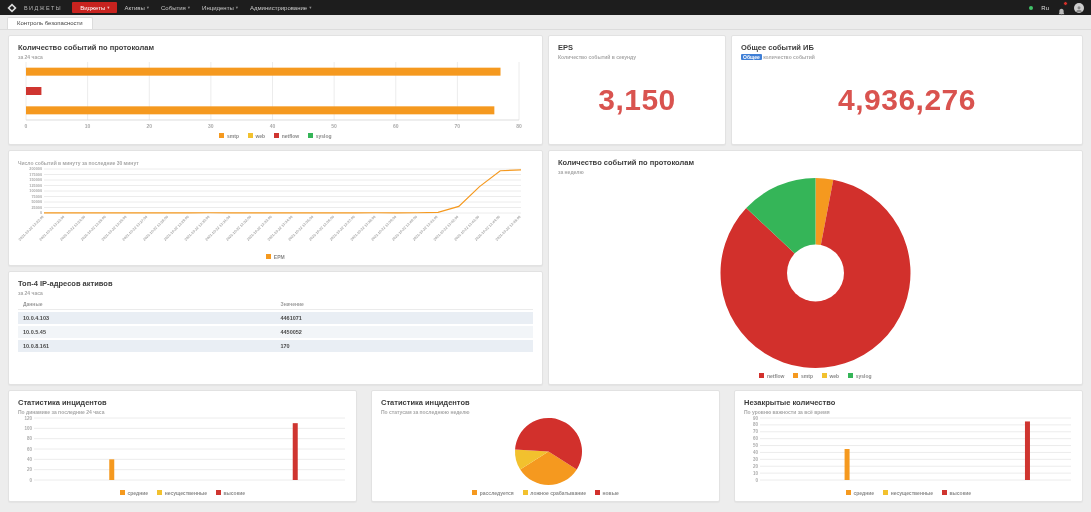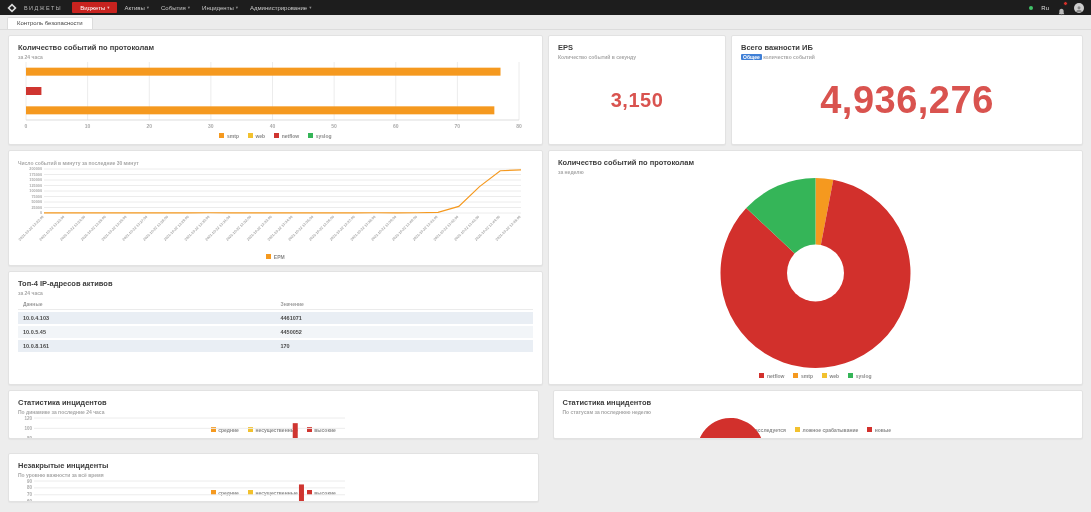--- a/index.html
+++ b/index.html
@@ -30,34 +30,34 @@
   .tabbar { height: 15px; background: #ececec; border-bottom: 1px solid #dcdcdc; display: flex; align-items: flex-end; padding-left: 7px; }
   .tab { background: #fff; border: 1px solid #dcdcdc; border-bottom: none; font-size: 6px; color: #444; padding: 2.5px 9px 3px; border-radius: 2px 2px 0 0; cursor: pointer; }
   
   .dashboard { display: grid; grid-template-columns: 535px 178px 352px; grid-template-rows: 110px 116px 114px 112px; gap: 5px; padding: 5px 8px; }
   .w-protocols { grid-column: 1; grid-row: 1; }
   .w-eps       { grid-column: 2; grid-row: 1; justify-content: center; }
   .w-total     { grid-column: 3; grid-row: 1; }
   .w-epm       { grid-column: 1; grid-row: 2; }
   .w-pie       { grid-column: 2 / 4; grid-row: 2 / 4; }
   .w-top10     { grid-column: 1; grid-row: 3; }
-  .bottom { grid-column: 1 / 4; grid-row: 4; display: grid; grid-template-columns: 1fr 1fr; gap: 14px; }
+  .bottom { grid-column: 1 / 4; grid-row: 4; display: grid; grid-template-columns: 1fr 1fr 1fr; gap: 14px; }
   
   .card { background: #fff; border: 1px solid #e2e2e2; border-radius: 2px; box-shadow: 0 1px 1px rgba(0,0,0,.04);
           padding: 7px 9px 3px; display: flex; flex-direction: column; overflow: hidden; font-weight: bold; }
   .card-title { font-size: 7.5px; color: #3c3c3c; }
   .card-sub { font-size: 5px; color: #a8a8a8; margin-top: 1.5px; }
   .chip { background: #3f7fd6; color: #fff; border-radius: 1px; padding: 0 2px; font-size: 5px; }
   .chart { flex: 1; min-height: 0; position: relative; }
   .legend { display: flex; justify-content: center; align-items: center; gap: 9px; height: 11px; flex-shrink: 0; }
   .leg { display: inline-flex; align-items: center; gap: 2.5px; font-size: 5px; color: #8a8a8a; white-space: nowrap; }
   .sq { width: 5px; height: 5px; display: inline-block; flex-shrink: 0; }
   .bigvalue { flex: 1; display: flex; align-items: center; justify-content: center; color: #d9534f; letter-spacing: .5px; }
-  .w-eps .bigvalue { font-size: 20px; }
-  .w-total .bigvalue { font-size: 38px; }
+  .w-eps .bigvalue { font-size: 30px; }
+  .w-total .bigvalue { font-size: 30px; }
   
   .table { display: flex; flex-direction: column; margin-top: 3px; flex: 1; }
   .trow { display: flex; }
   .tc { flex: 1; padding: 3px 5px; }
   .thead { border-bottom: 1px solid #ebebeb; }
   .thead .tc { color: #9a9a9a; font-size: 5px; padding: 2px 5px; }
   .tdata { margin-top: 2px; background: #e9eef4; }
   .tdata.alt { background: #f2f5f8; }
   .tdata .tc { font-size: 5.5px; color: #4a4a4a; }
   svg text { font-family: "Liberation Sans", "DejaVu Sans", sans-serif; }
@@ -172,21 +172,21 @@
   <section class="card w-eps">
     <div>
       <div class="card-title">EPS</div>
       <div class="card-sub">Количество событий в секунду</div>
     </div>
     <div class="bigvalue">3,150</div>
   </section>
 
   <section class="card w-total">
     <div>
-      <div class="card-title">Всего важности ИБ</div>
+      <div class="card-title">Общее событий ИБ</div>
       <div class="card-sub">
         <span class="chip">Общее</span>
         <span>количество событий</span>
       </div>
     </div>
     <div class="bigvalue">4,936,276</div>
   </section>
 
   <section class="card w-epm">
     <div>
@@ -362,21 +362,21 @@
           </span>
           <span class="leg">
             <span class="sq" style="background: rgb(210, 48, 44);"></span>
             <span>новые</span>
           </span>
         </div>
     </section>
 
     <section class="card">
       <div>
-        <div class="card-title">Незакрытые инциденты</div>
+        <div class="card-title">Незакрытые количество</div>
         <div class="card-sub">По уровню важности за всё время</div>
       </div>
       <div class="chart"><svg width="335" height="73" viewBox="0 0 335 73">
             <line x1="16" y1="65" x2="327" y2="65" stroke="#ececec"></line>
             <text x="14" y="66.6" text-anchor="end" font-size="4.5" fill="#aaa">0</text>
             <line x1="16" y1="58.111111111111114" x2="327" y2="58.111111111111114" stroke="#ececec"></line>
             <text x="14" y="59.711111111111116" text-anchor="end" font-size="4.5" fill="#aaa">10</text>
             <line x1="16" y1="51.22222222222222" x2="327" y2="51.22222222222222" stroke="#ececec"></line>
             <text x="14" y="52.82222222222222" text-anchor="end" font-size="4.5" fill="#aaa">20</text>
             <line x1="16" y1="44.333333333333336" x2="327" y2="44.333333333333336" stroke="#ececec"></line>

